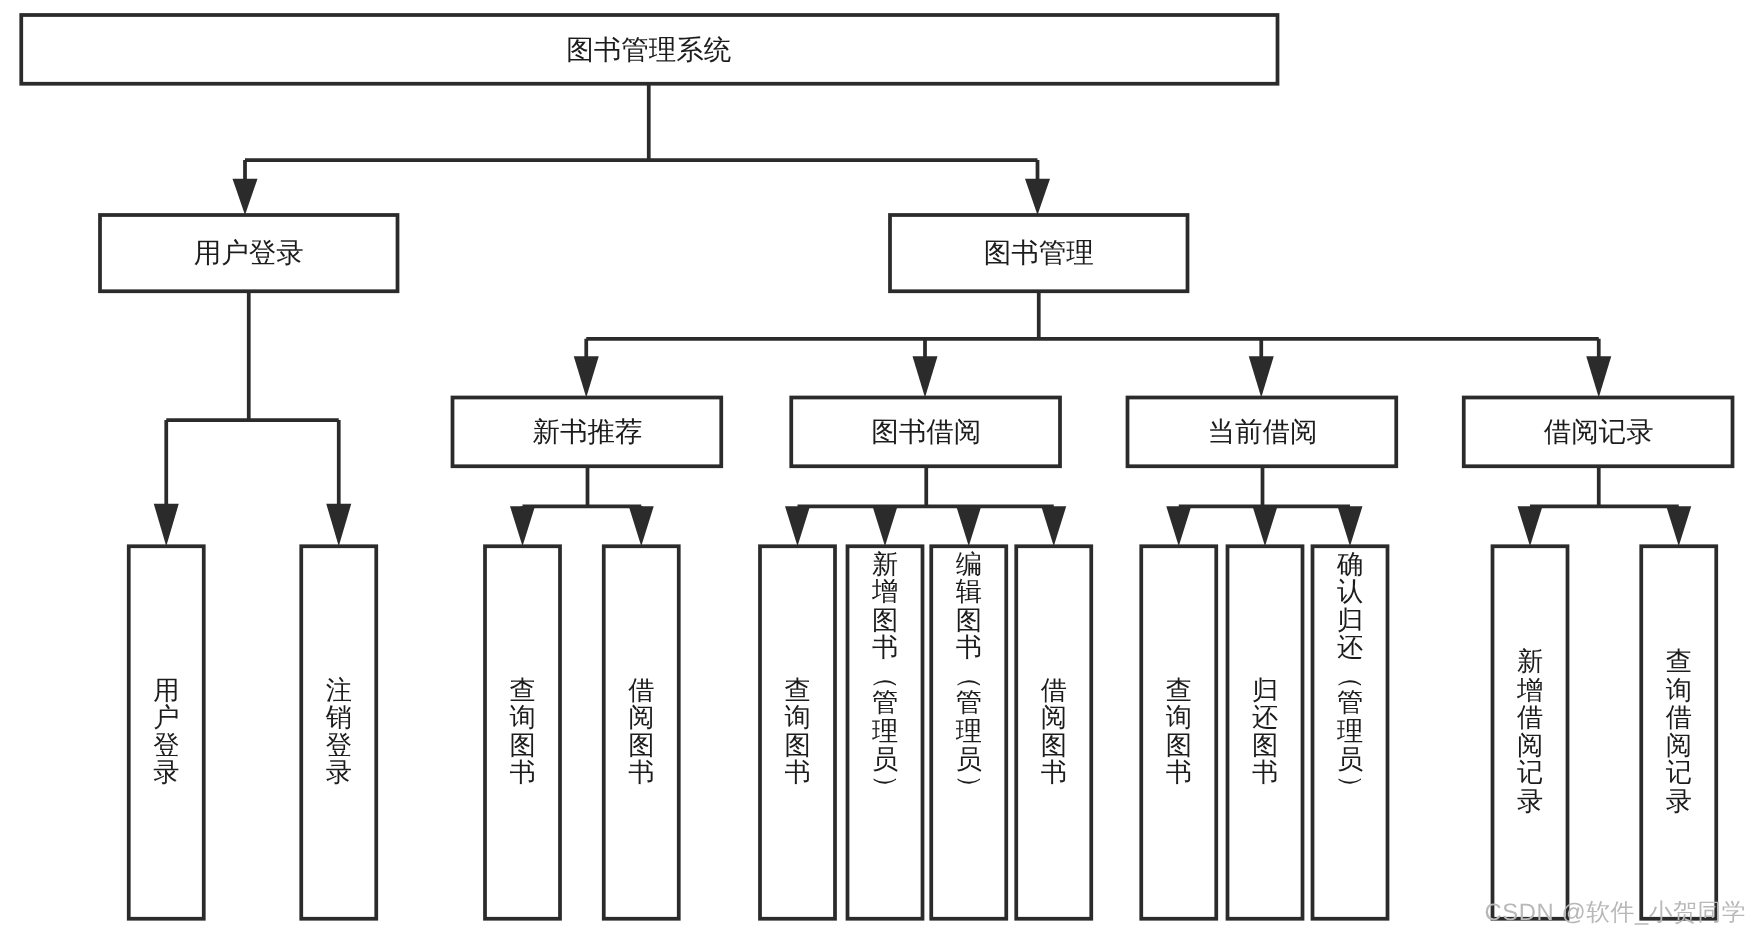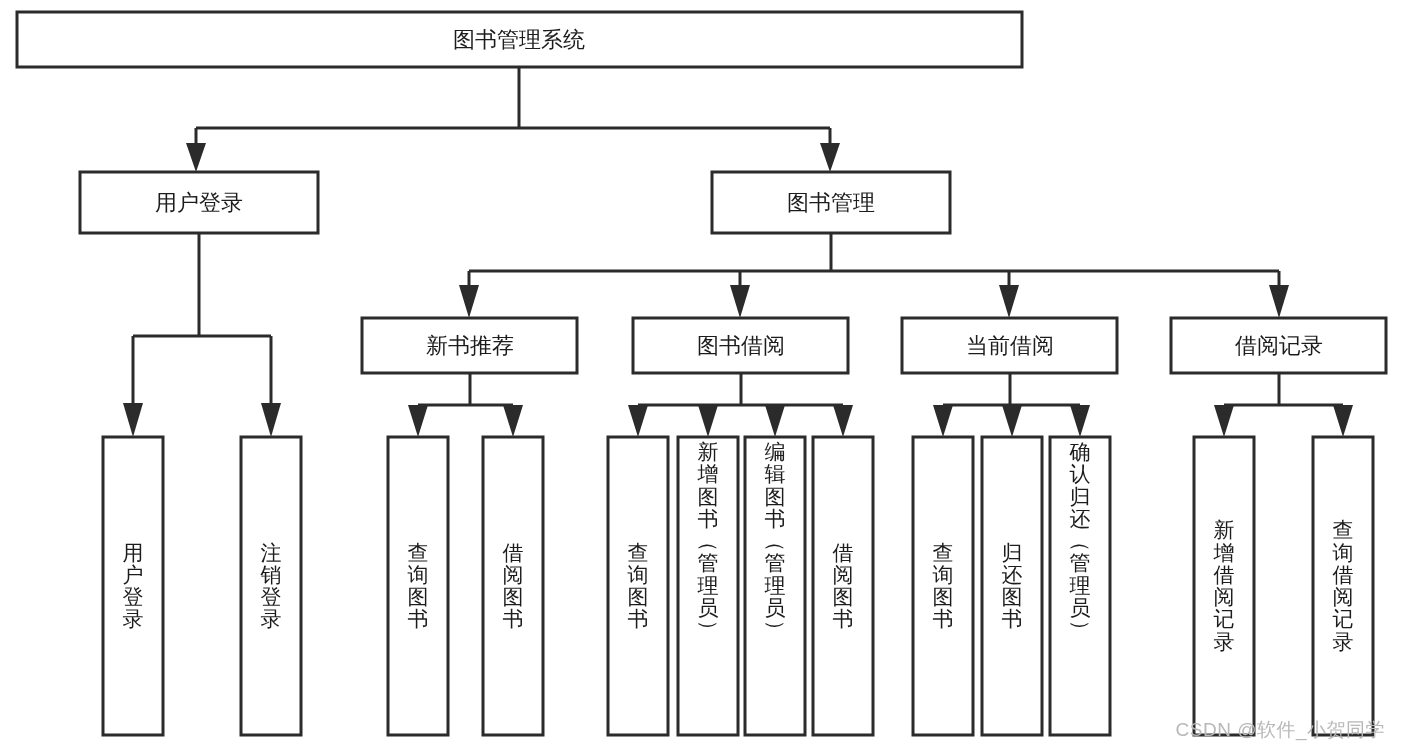--- a/index.html
+++ b/index.html
@@ -64,21 +64,21 @@
     box-sizing: border-box;
   }
   .vchar {
     display: block;
   }
   .vchar.rot {
     transform: rotate(90deg);
   }
   .watermark {
     position: absolute;
-    right: 20px;
+    right: 8px;
     bottom: 4px;
     font-family: "Liberation Sans", "DejaVu Sans", sans-serif;
     font-size: 19px;
     color: #b8b8b8;
     white-space: nowrap;
     letter-spacing: 0.5px;
   }
 </style>
 </head>
 <body>

